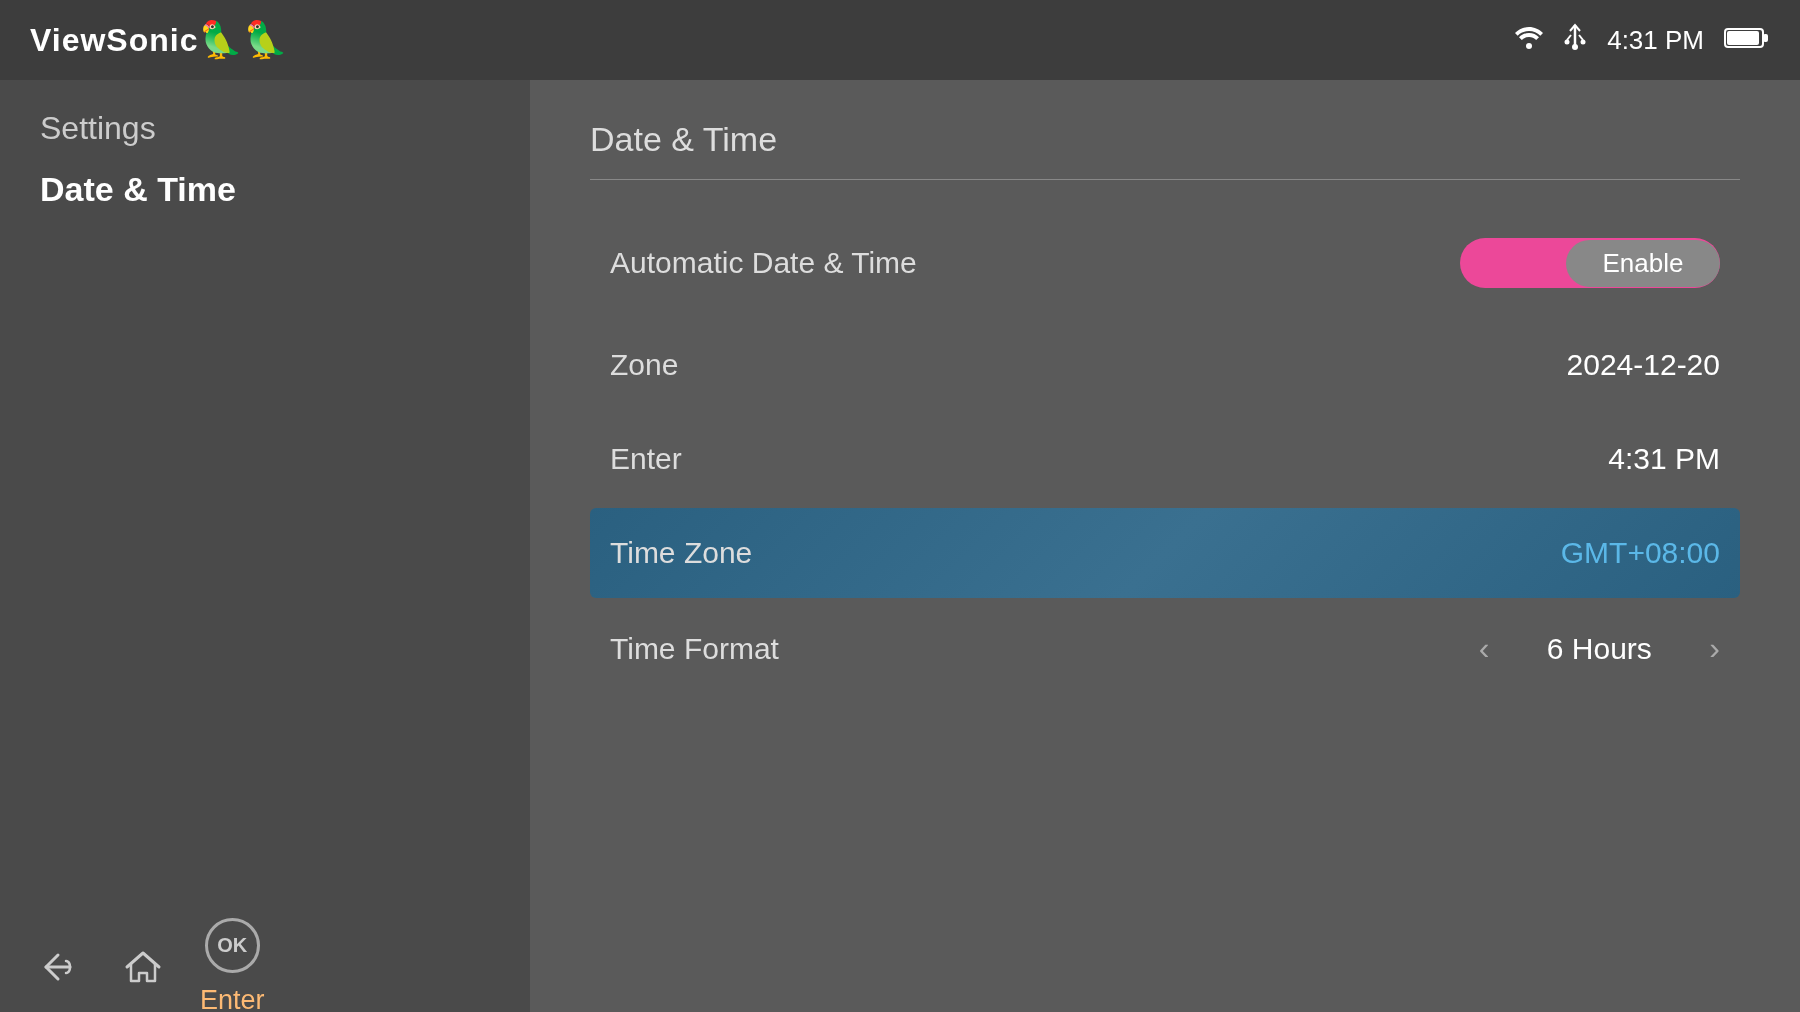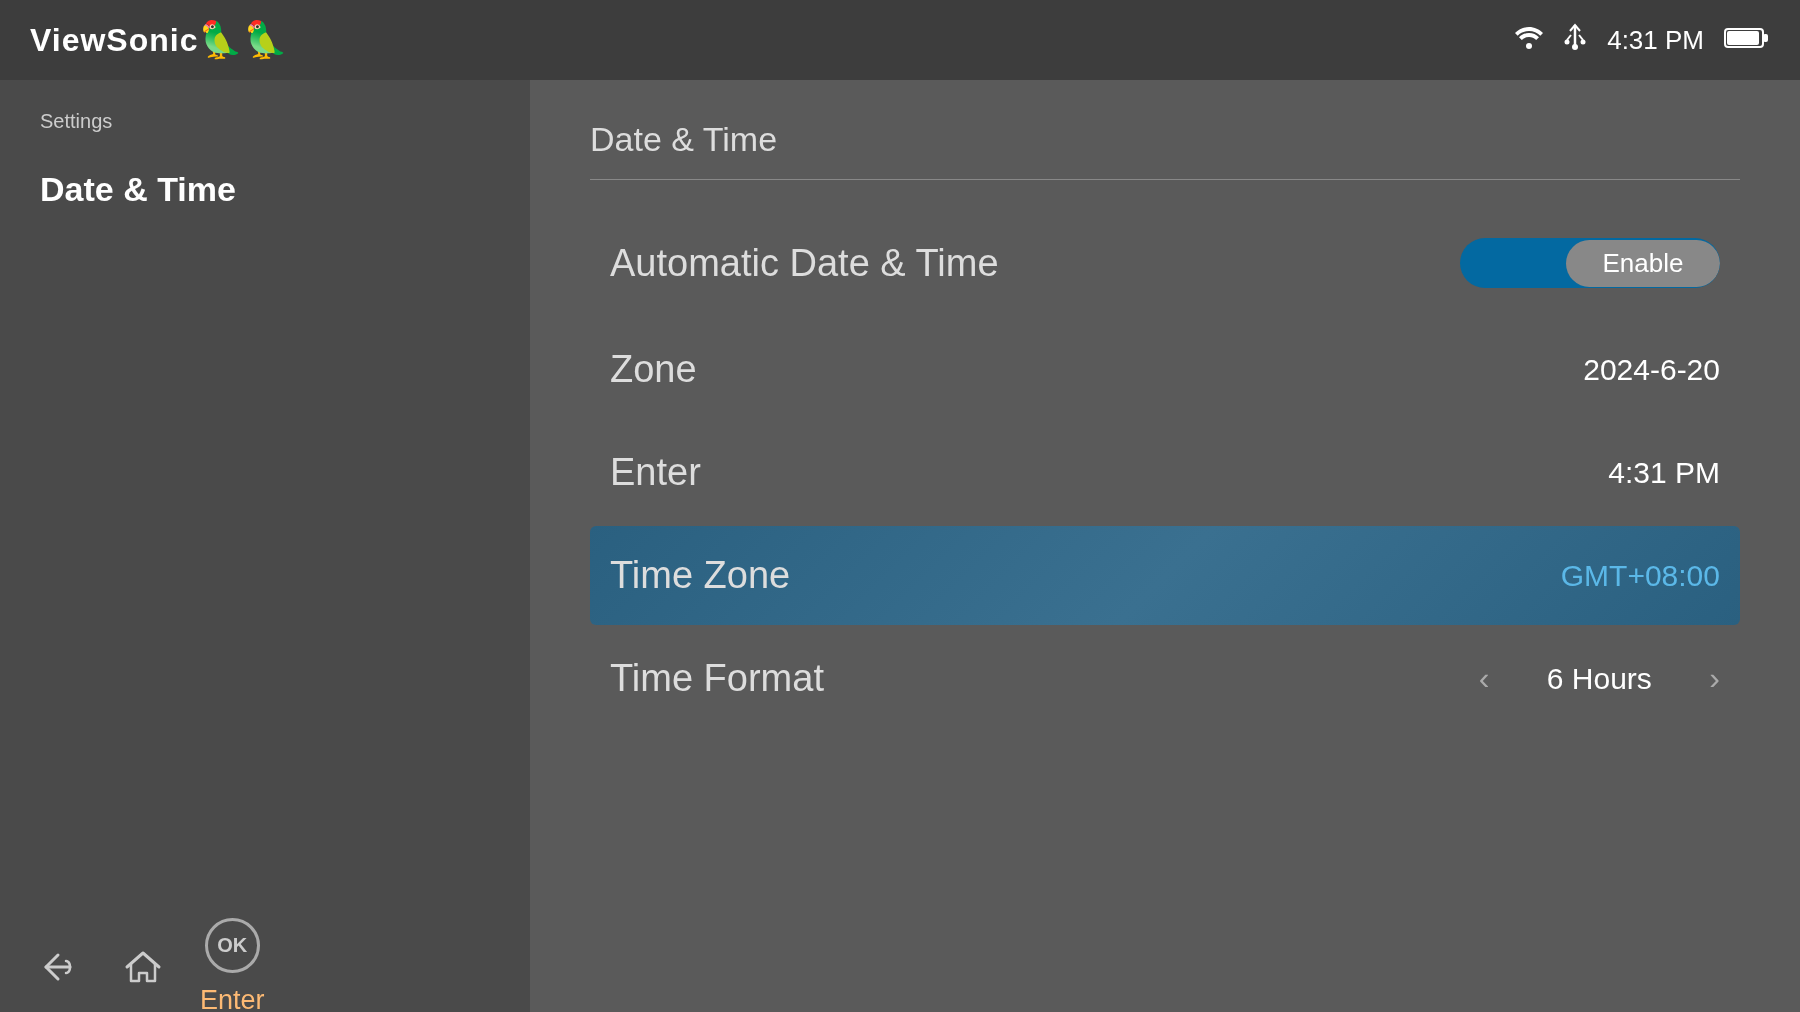--- a/index.html
+++ b/index.html
@@ -84,21 +84,21 @@
     .time-display {
       font-size: 26px;
       color: #ffffff;
     }
 
     
     .settings-label {
       position: absolute;
       top: 110px;
       left: 40px;
-      font-size: 20px;
+      font-size: 32px;
       color: #cccccc;
     }
 
     
     .nav-item-date-time {
       position: absolute;
       top: 170px;
       left: 40px;
       font-size: 34px;
       font-weight: bold;
@@ -136,38 +136,38 @@
       padding: 28px 20px;
       border-radius: 6px;
       margin-bottom: 4px;
     }
 
     .setting-row.highlighted {
       background: linear-gradient(135deg, #2a6080 0%, #3a7090 50%, #2a6080 100%);
     }
 
     .setting-label {
-      font-size: 38px;
+      font-size: 30px;
       color: #dddddd;
     }
 
     .setting-value {
       font-size: 30px;
       color: #ffffff;
     }
 
     .setting-value.blue {
       color: #5bb8e8;
     }
 
     
     .toggle-container {
       display: flex;
       align-items: center;
-      background-color: #0369a1;
+      background-color: #ec4899;
       border-radius: 30px;
       overflow: hidden;
       width: 260px;
       height: 50px;
     }
 
     .toggle-off {
       flex: 1;
       height: 100%;
     }
@@ -312,21 +312,21 @@
   <div class="setting-row">
     <span class="setting-label">Automatic Date &amp; Time</span>
     <div class="toggle-container">
       <div class="toggle-off"></div>
       <div class="toggle-enable">Enable</div>
     </div>
   </div>
 
   <div class="setting-row">
     <span class="setting-label">Zone</span>
-    <span class="setting-value">2024-6-20</span>
+    <span class="setting-value">2024-12-20</span>
   </div>
 
   <div class="setting-row">
     <span class="setting-label">Enter</span>
     <span class="setting-value">4:31 PM</span>
   </div>
 
   <div class="setting-row highlighted">
     <span class="setting-label">Time Zone</span>
     <span class="setting-value blue">GMT+08:00</span>

